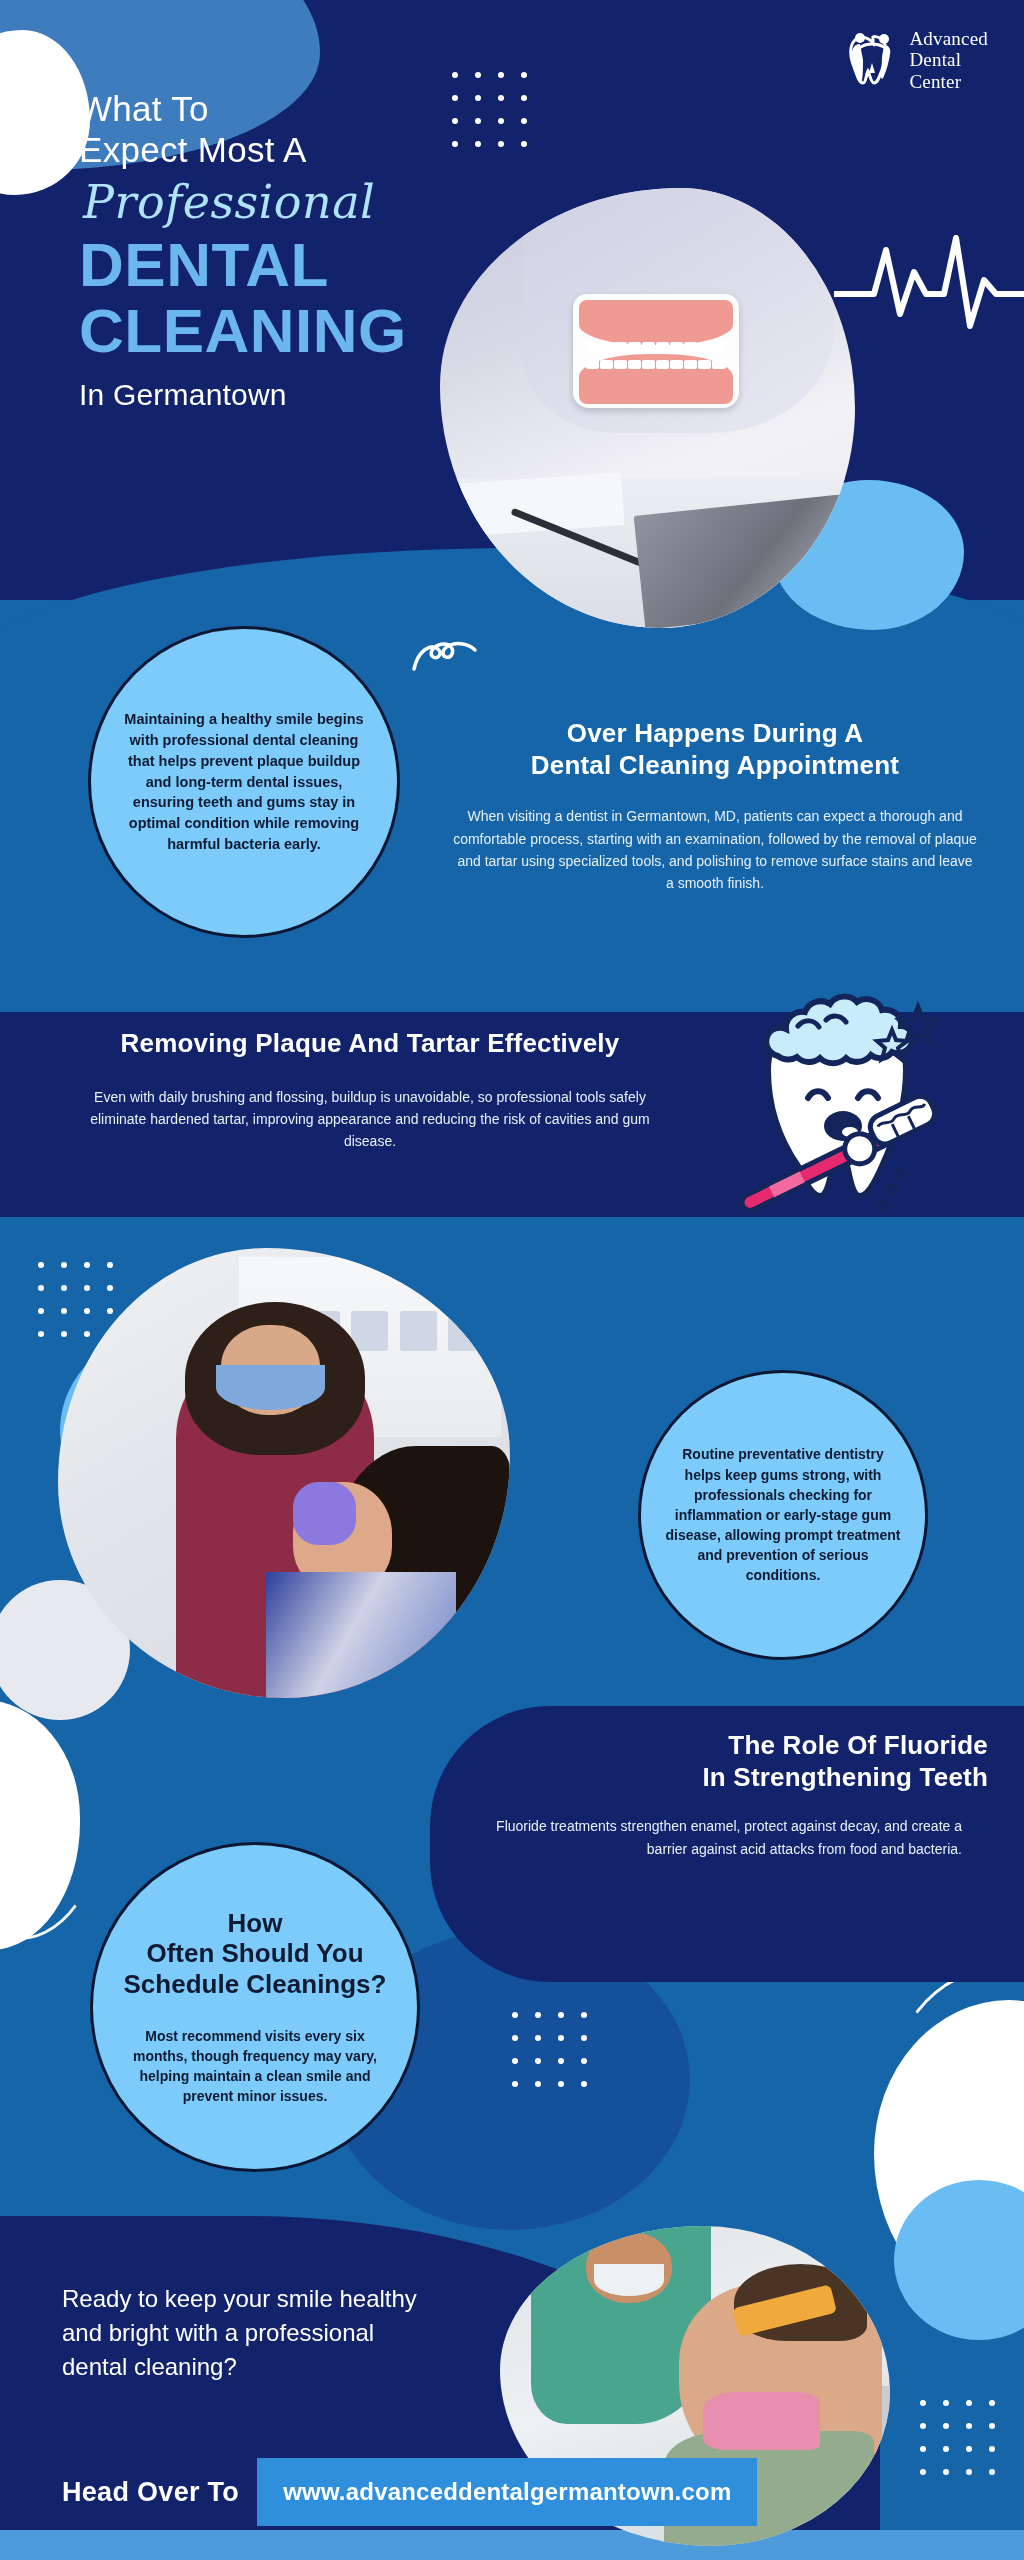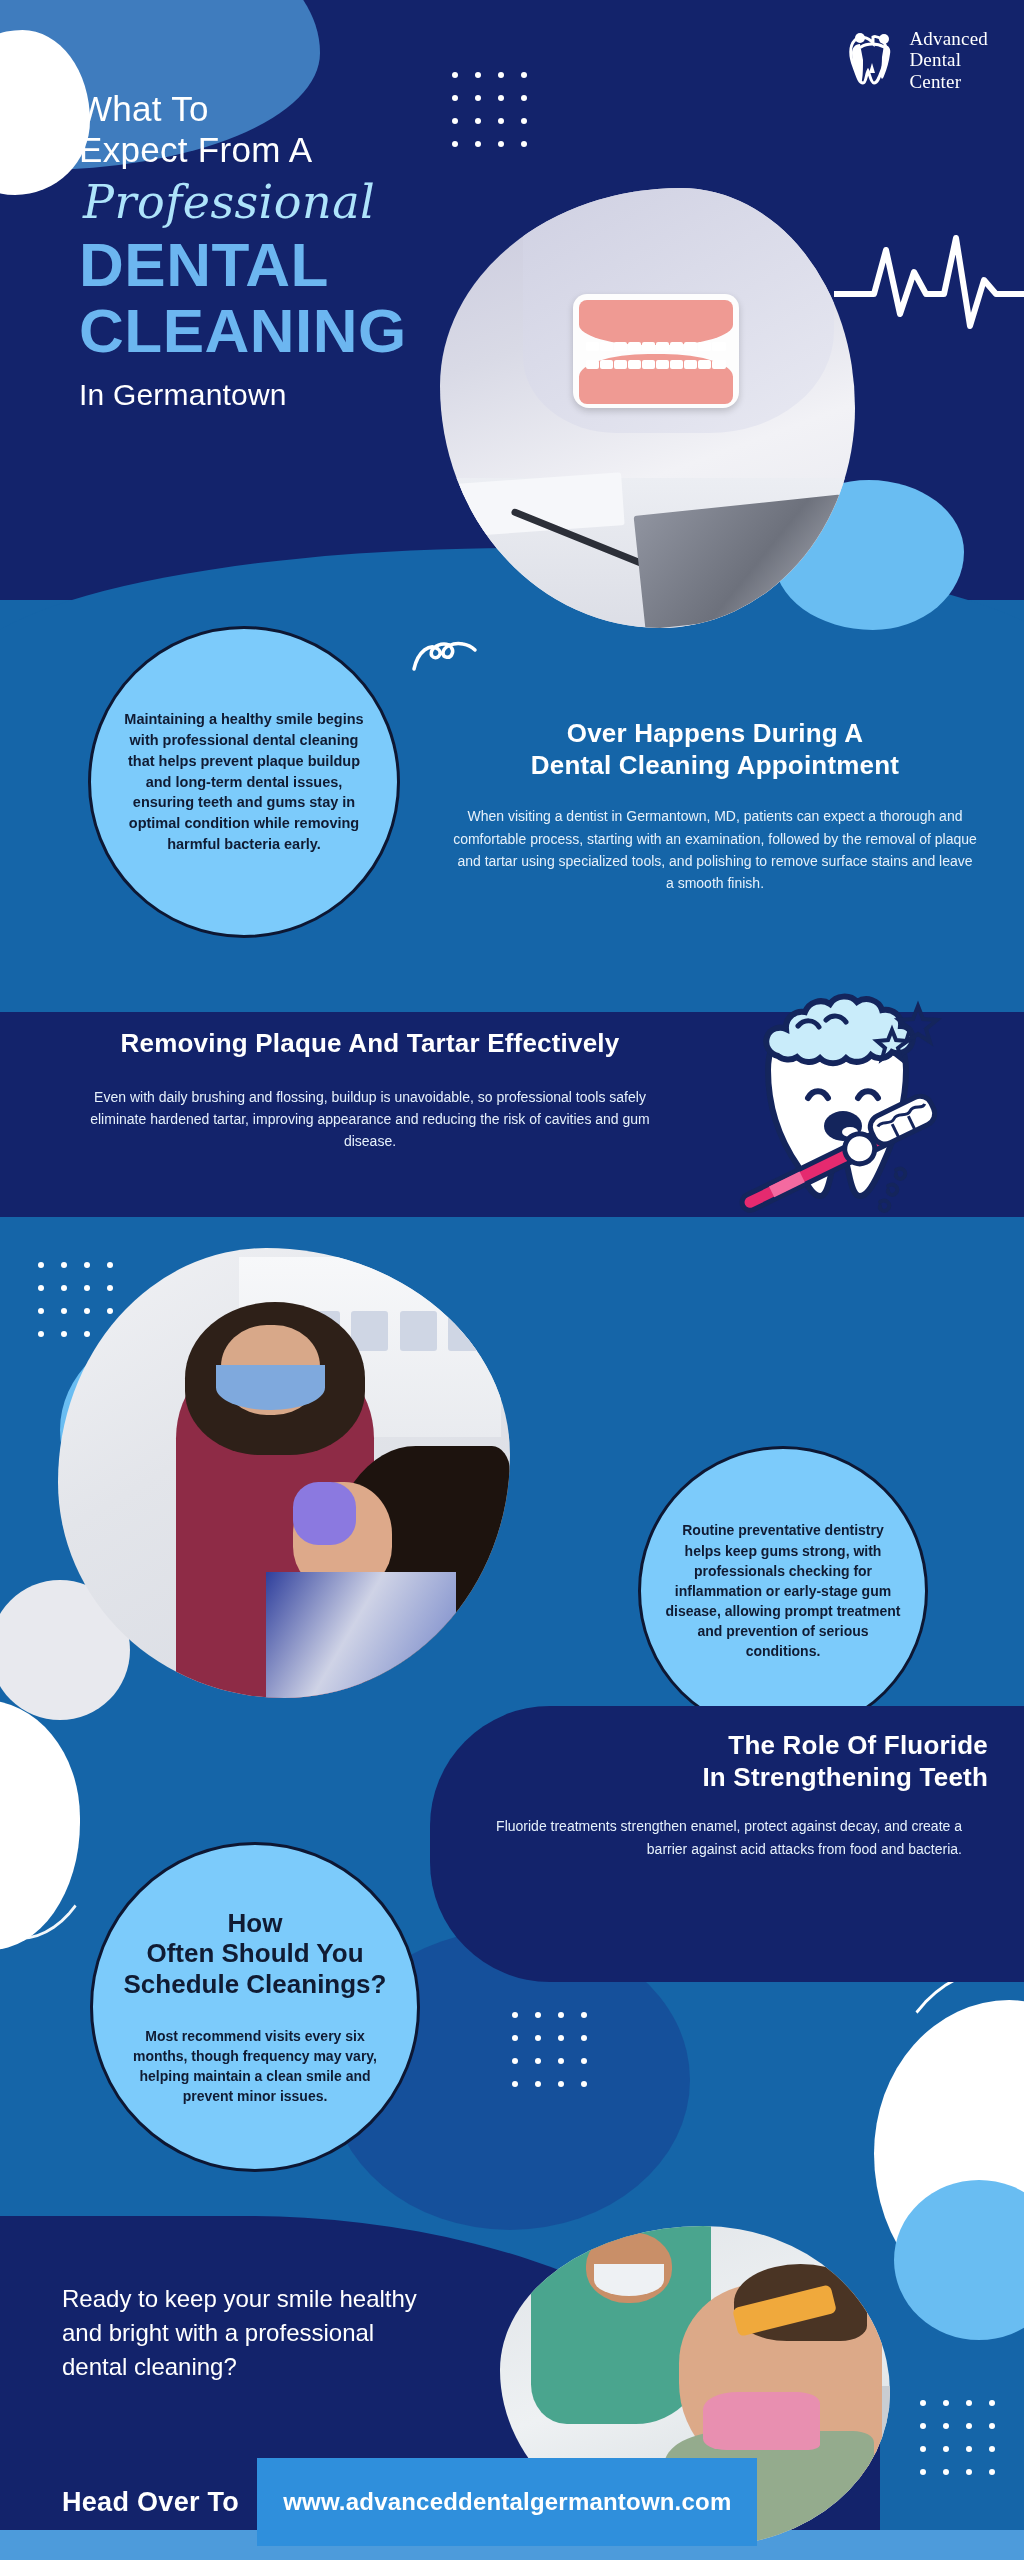--- a/index.html
+++ b/index.html
@@ -233,21 +233,21 @@
     border: 3px solid #0d1733;
     display: flex; align-items: center; justify-content: center;
     text-align: center;
   }
   .circle-card p {
     color: #101b33; font-weight: 700;
     line-height: 1.44;
   }
   .circle-1 { top: 626px;  left: 88px;  width: 312px; height: 312px; }
   .circle-1 p { font-size: 14.5px; padding: 0 30px; }
-  .circle-2 { top: 1446px; left: 638px; width: 290px; height: 290px; }
+  .circle-2 { top: 1370px; left: 638px; width: 290px; height: 290px; }
   .circle-2 p { font-size: 14px; padding: 0 24px; }
   .circle-3 { top: 1842px; left: 90px;  width: 330px; height: 330px; }
   .circle-3 .c3-title {
     color: #101b33; font-size: 26px; font-weight: 700;
     line-height: 1.18; margin-bottom: 26px;
   }
   .circle-3 .c3-body {
     color: #101b33; font-size: 14px; font-weight: 700;
     line-height: 1.44; padding: 0 34px;
   }
@@ -389,21 +389,21 @@
   .cta-row {
     position: absolute; top: 2458px; left: 62px;
     display: flex; align-items: center; gap: 18px;
   }
   .cta-label {
     color: #ffffff; font-size: 27px; font-weight: 700; letter-spacing: .3px;
   }
   .cta-pill {
     background: #2f8fdc;
     border-radius: 0;
-    padding: 30px 26px;
+    padding: 20px 26px;
   }
   .cta-url {
     color: #ffffff; font-size: 24px; font-weight: 700; letter-spacing: .2px;
   }
 </style>
 </head>
 <body>
 
 <div class="page">
 
@@ -515,21 +515,21 @@
     </svg>
     <div class="logo-text">
       <div>Advanced</div>
       <div>Dental</div>
       <div>Center</div>
     </div>
   </div>
 
   <div class="hero-text">
     <div class="hero-l1">What To</div>
-    <div class="hero-l1">Expect From A</div>
+    <div class="hero-l1">Expect Most A</div>
     <div class="hero-script">Professional</div>
     <div class="hero-big">DENTAL</div>
     <div class="hero-big">CLEANING</div>
     <div class="hero-sub">In Germantown</div>
   </div>
 
   <div class="hero-img img-blob">
     <div class="coat"></div>
     <div class="desk"></div>
     <div class="paper"></div>

